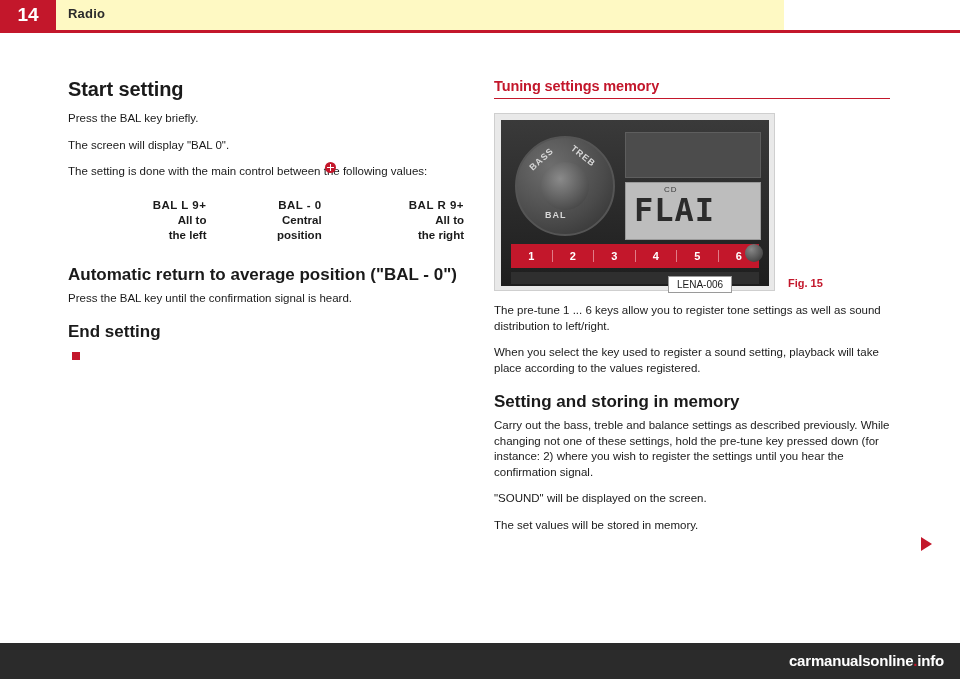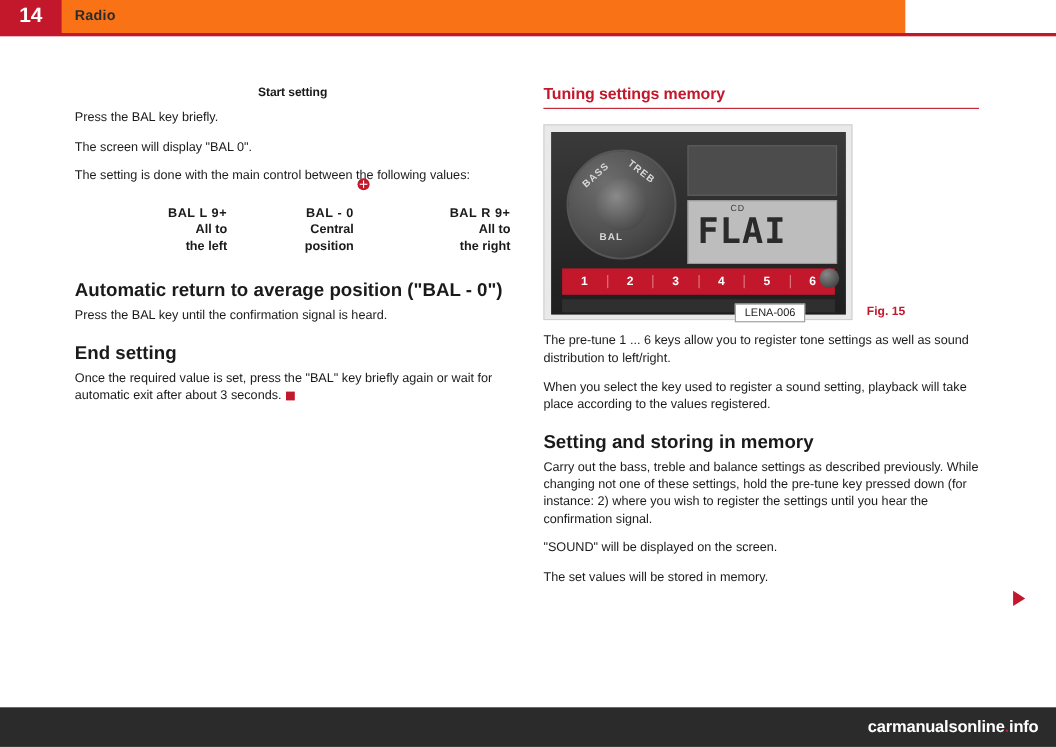--- a/index.html
+++ b/index.html
@@ -16,22 +16,21 @@
     position: relative;
   }
 
   
   .page-header {
     position: absolute;
     top: 0;
     left: 0;
     width: 784px;
     height: 30px;
-    background: #f97316;
-    padding-left: 39px;
+    background: #fef9c3;
   }
   .page-num-box {
     position: absolute;
     top: 0;
     left: 0;
     width: 56px;
     height: 30px;
     background: #c3172b;
   }
   .page-num {
@@ -63,26 +62,25 @@
   
   .col {
     position: absolute;
     top: 78px;
     width: 396px;
   }
   .col-left { left: 68px; }
   .col-right { left: 494px; }
 
   h2.sec-title {
-    font-size: 11px;
+    font-size: 20px;
     font-weight: bold;
     color: #1a1a1a;
     margin: 0 0 10px 0;
     letter-spacing: -0.1px;
-    text-align: center;
   }
   h2.sec-title-red {
     font-size: 14.5px;
     font-weight: bold;
     color: #c3172b;
     margin: 0 0 4px 0;
     letter-spacing: -0.1px;
   }
   .title-underline {
     border: none;
@@ -355,21 +353,21 @@
       <td class="vt-desc">the right</td>
     </tr>
   </tbody>
     </table>
 
   <h3 class="sub-title">Automatic return to average position ("BAL - 0")</h3>
   <p class="para">Press the BAL key until the confirmation signal is heard.</p>
 
   <h3 class="sub-title">End setting</h3>
   <p class="para">
-    <span>Once the required value is set, press the "BAL" key briefly again or wait for automatic exit after about 3 seconds.</span><span class="end-square"></span>
+    <span class="end-square"></span>
   </p>
 </div>
 
 <div class="col col-right">
   <h2 class="sec-title-red">Tuning settings memory</h2>
   <hr class="title-underline">
 
   <div class="figure-wrap">
     <div class="radio-img">
       <div class="radio-body">

